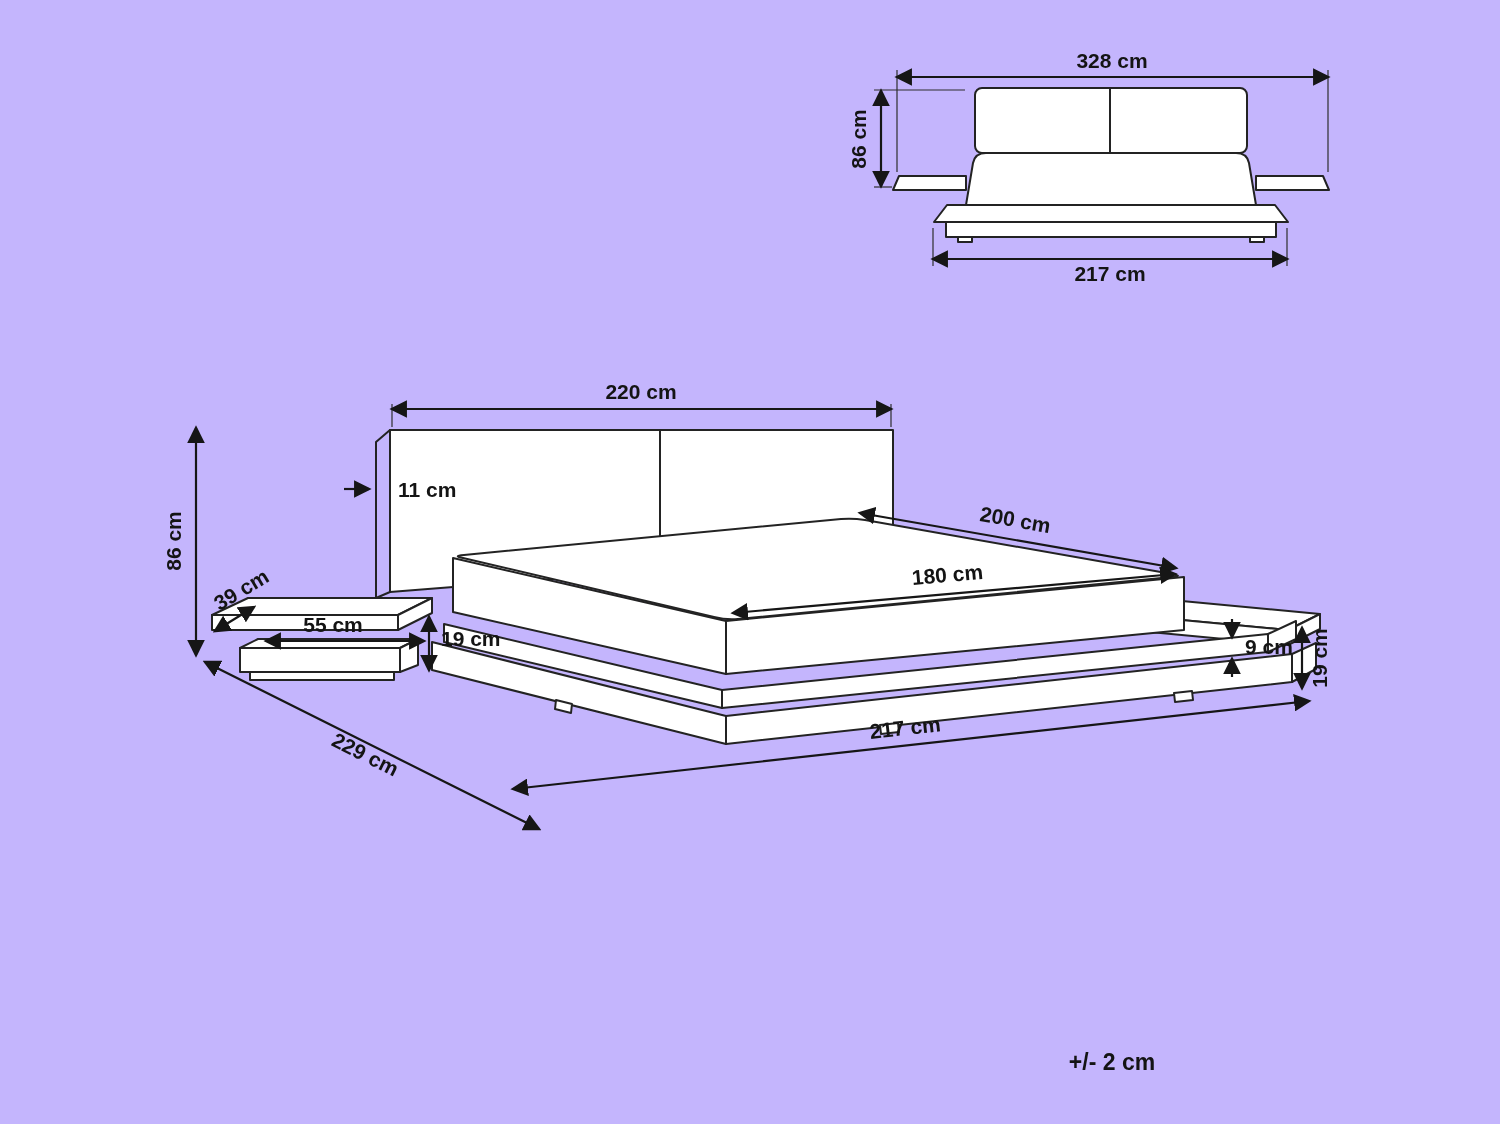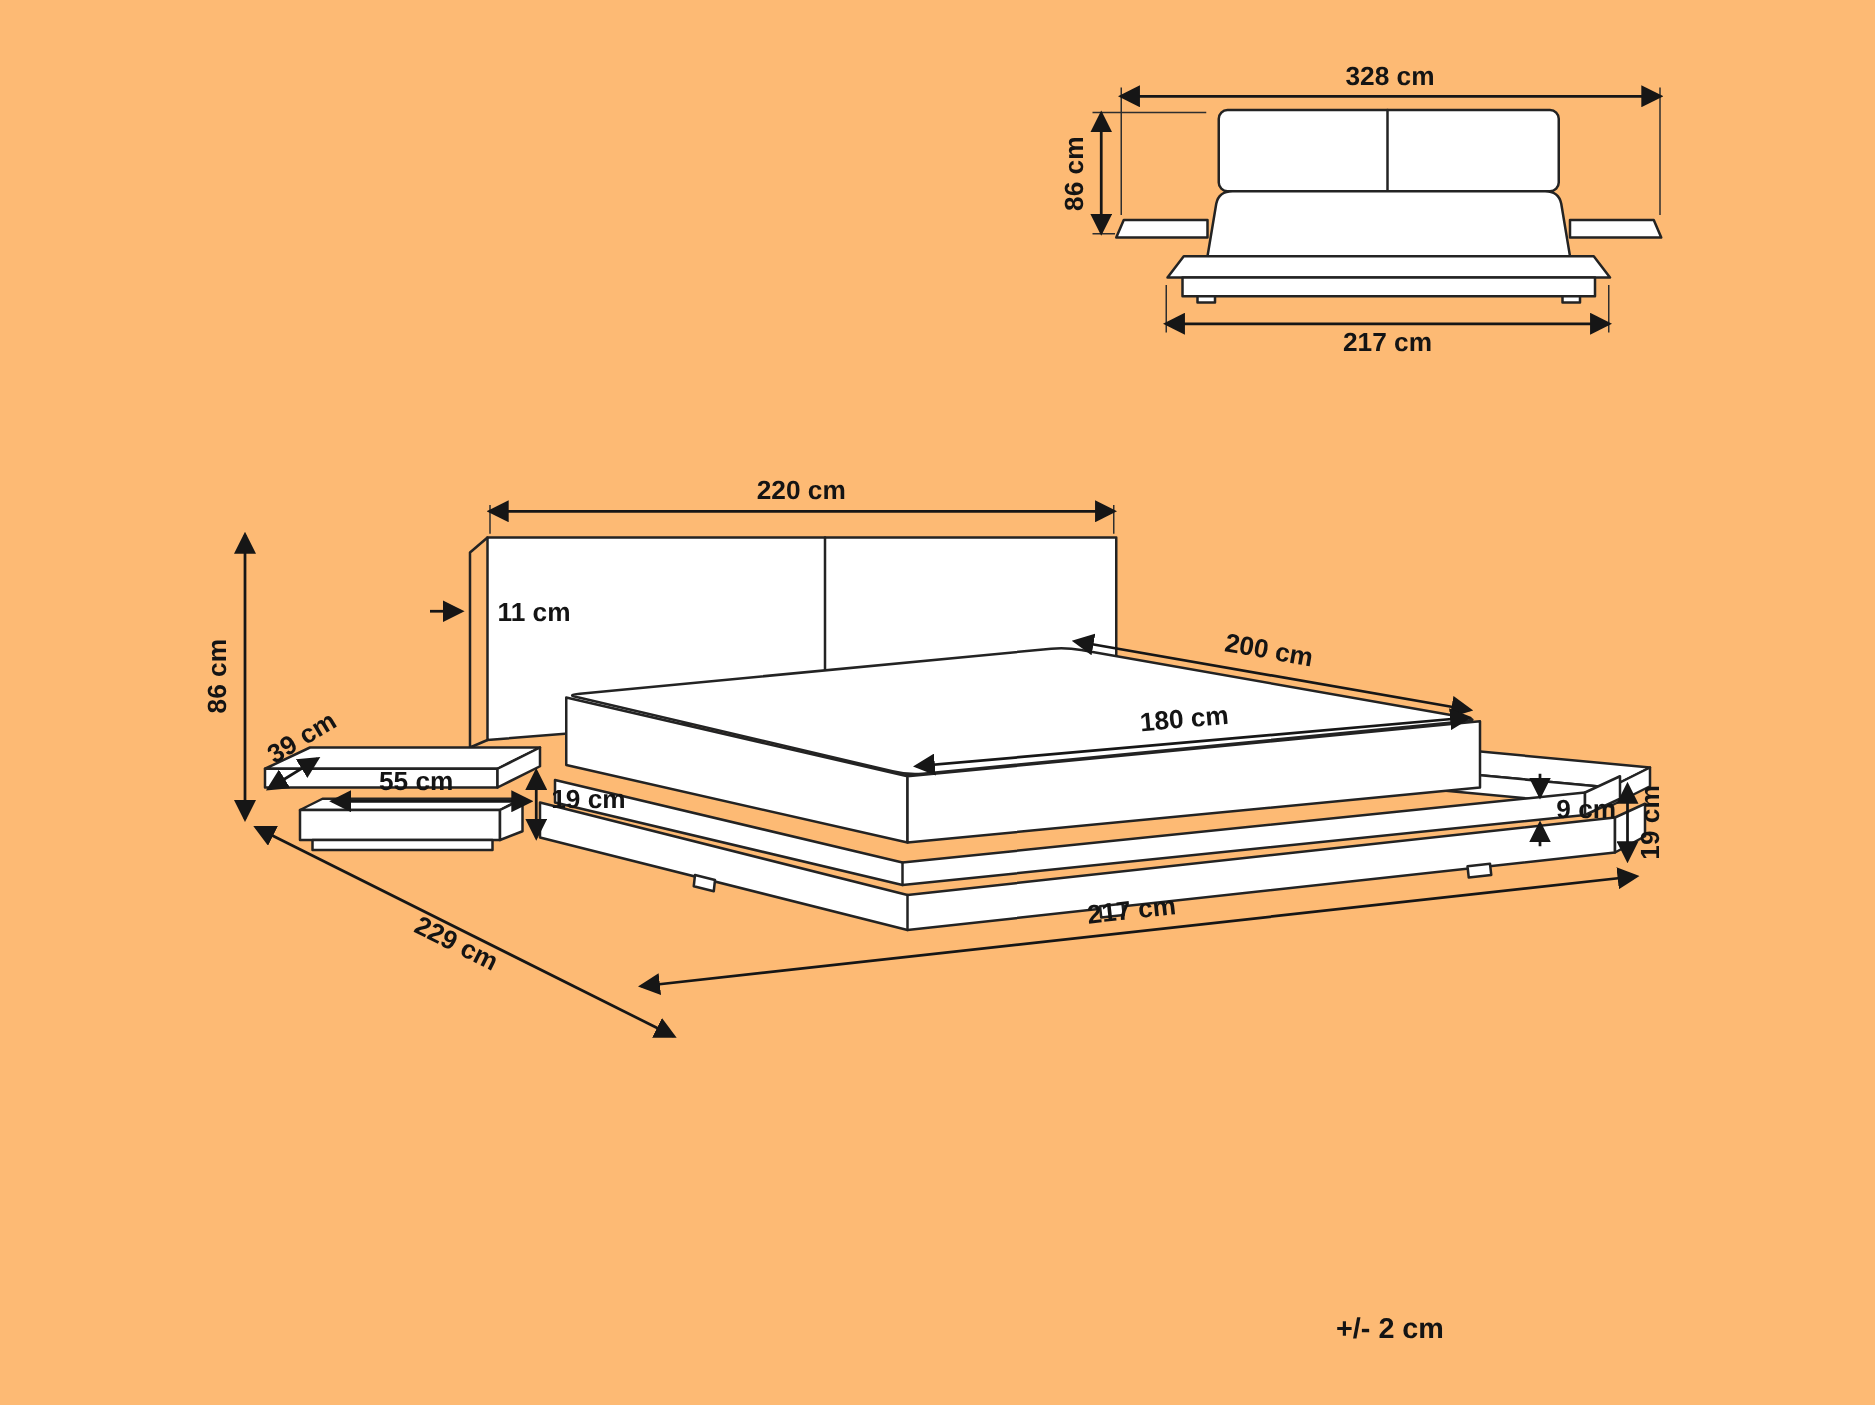--- a/index.html
+++ b/index.html
@@ -1,19 +1,19 @@
 <!DOCTYPE html>
 <html><head>
 <meta charset="utf-8">
 <style>
   html,body{margin:0;padding:0;background:#ffffff;}
   .stage{
     position:relative;
     width:1500px;height:1124px;
-    background:#fdba74;
+    background:#c4b5fd;
     font-family:"Liberation Sans", sans-serif;
     overflow:hidden;
   }
   svg{position:absolute;left:0;top:0;}
   .draw{fill:#ffffff;stroke:#232323;stroke-width:2;stroke-linejoin:round;stroke-linecap:round;}
   .drawline{fill:none;stroke:#232323;stroke-width:2;stroke-linejoin:round;stroke-linecap:round;}
   .dimline{fill:none;stroke:#161616;stroke-width:2.2;}
   .ext{fill:none;stroke:#2e2e2e;stroke-width:1.2;}
   .dim{font:bold 21px "Liberation Sans", sans-serif;fill:#141414;}
   .note{font:bold 23px "Liberation Sans", sans-serif;fill:#141414;}

